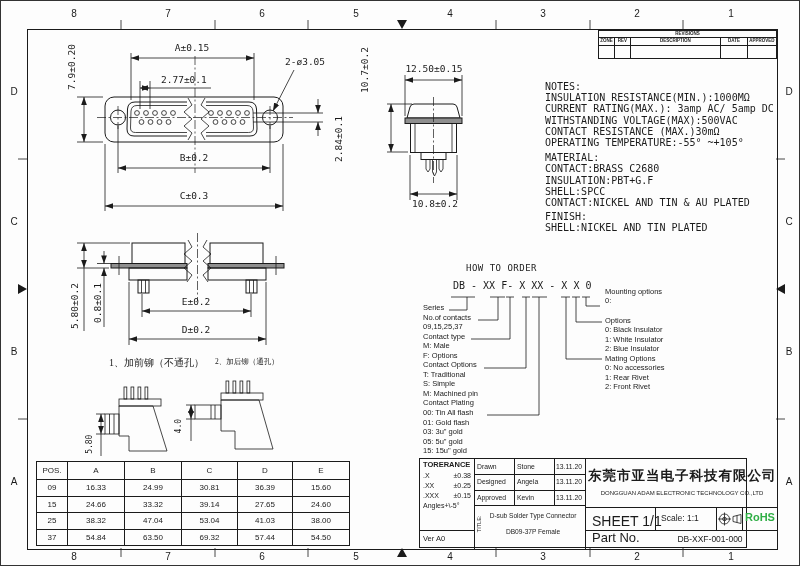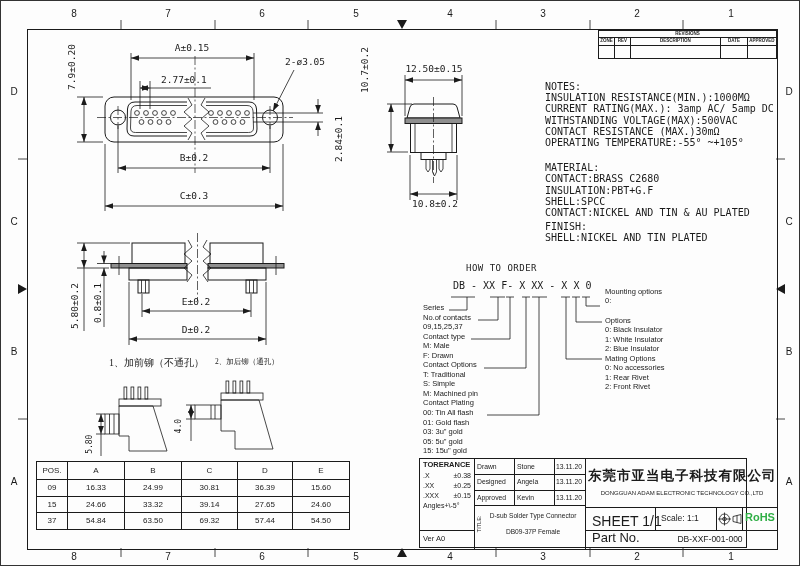--- a/index.html
+++ b/index.html
@@ -249,39 +249,39 @@
   <div class="t dim c rot" style="left:76px;top:439px;width:26px;font-size:8px;">5.80</div>
   <div class="t dim c rot" style="left:167px;top:421px;width:22px;font-size:8px;">4.0</div>
 
   <div class="notes-block">
     <div>NOTES:</div>
     <div>INSULATION RESISTANCE(MIN.):1000MΩ</div>
     <div>CURRENT RATING(MAX.): 3amp AC/ 5amp DC</div>
     <div>WITHSTANDING VOLTAGE(MAX):500VAC</div>
     <div>CONTACT RESISTANCE (MAX.)30mΩ</div>
     <div>OPERATING TEMPERATURE:-55° ~+105°</div>
-    <div style="margin-top:14px;">MATERIAL:</div>
+    <div style="margin-top:4px;">MATERIAL:</div>
     <div>CONTACT:BRASS C2680</div>
     <div>INSULATION:PBT+G.F</div>
     <div>SHELL:SPCC</div>
     <div>CONTACT:NICKEL AND TIN &amp; AU PLATED</div>
     <div style="margin-top:3px;">FINISH:</div>
     <div>SHELL:NICKEL AND TIN PLATED</div>
   </div>
 
   <div class="t" style="left:465px;top:263px;font-size:9px;letter-spacing:.5px;">HOW TO ORDER</div>
   <div class="t" style="left:452px;top:280px;font-size:10px;">DB - XX F- X XX - X X 0</div>
 
   <div class="order-left">
     <div>Series</div>
     <div>No.of contacts</div>
     <div>09,15,25,37</div>
     <div>Contact type</div>
     <div>M: Male</div>
-    <div>F: Drawn</div>
+    <div>F: Options</div>
     <div>Contact Options</div>
     <div>T: Traditional</div>
     <div>S: Simple</div>
     <div>M: Machined pin</div>
     <div>Contact Plating</div>
     <div>00: Tin All flash</div>
     <div>01: Gold flash</div>
     <div>03: 3u" gold</div>
     <div>05: 5u" gold</div>
     <div>15: 15u" gold</div>
@@ -324,20 +324,28 @@
     </tr>
     <tr>
       <td>15</td>
       <td>24.66</td>
       <td>33.32</td>
       <td>39.14</td>
       <td>27.65</td>
       <td>24.60</td>
     </tr>
     <tr>
+      <td>25</td>
+      <td>38.32</td>
+      <td>47.04</td>
+      <td>53.04</td>
+      <td>41.03</td>
+      <td>38.00</td>
+    </tr>
+    <tr>
       <td>37</td>
       <td>54.84</td>
       <td>63.50</td>
       <td>69.32</td>
       <td>57.44</td>
       <td>54.50</td>
     </tr>
   </tbody>
     </table>
 

